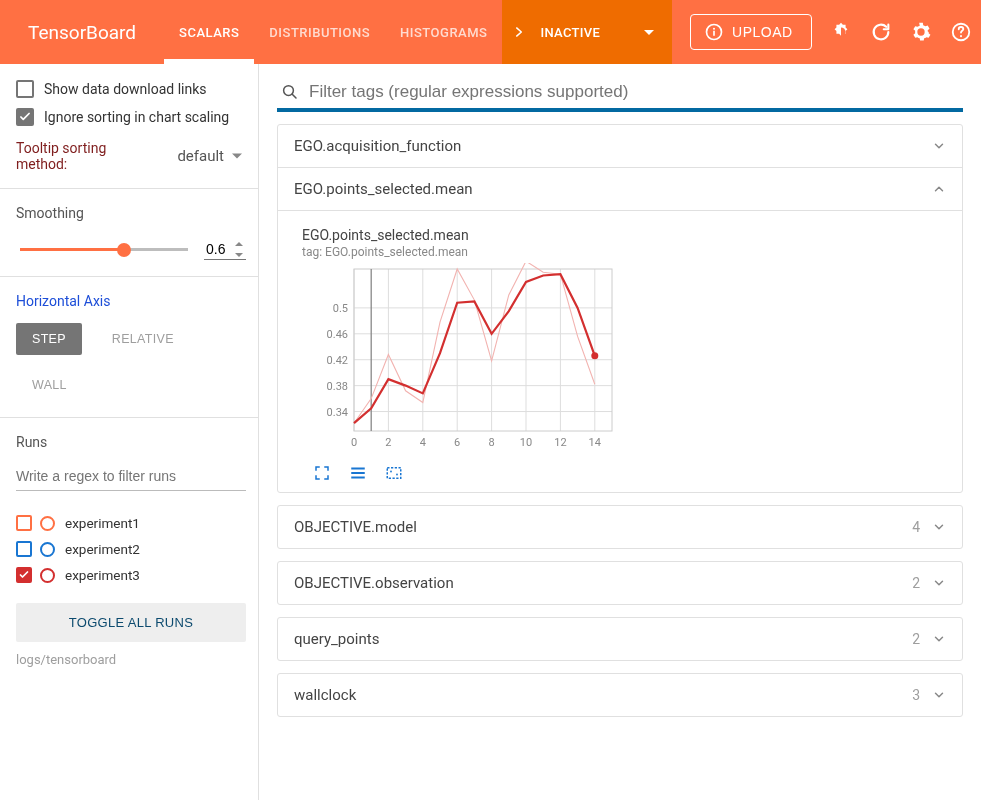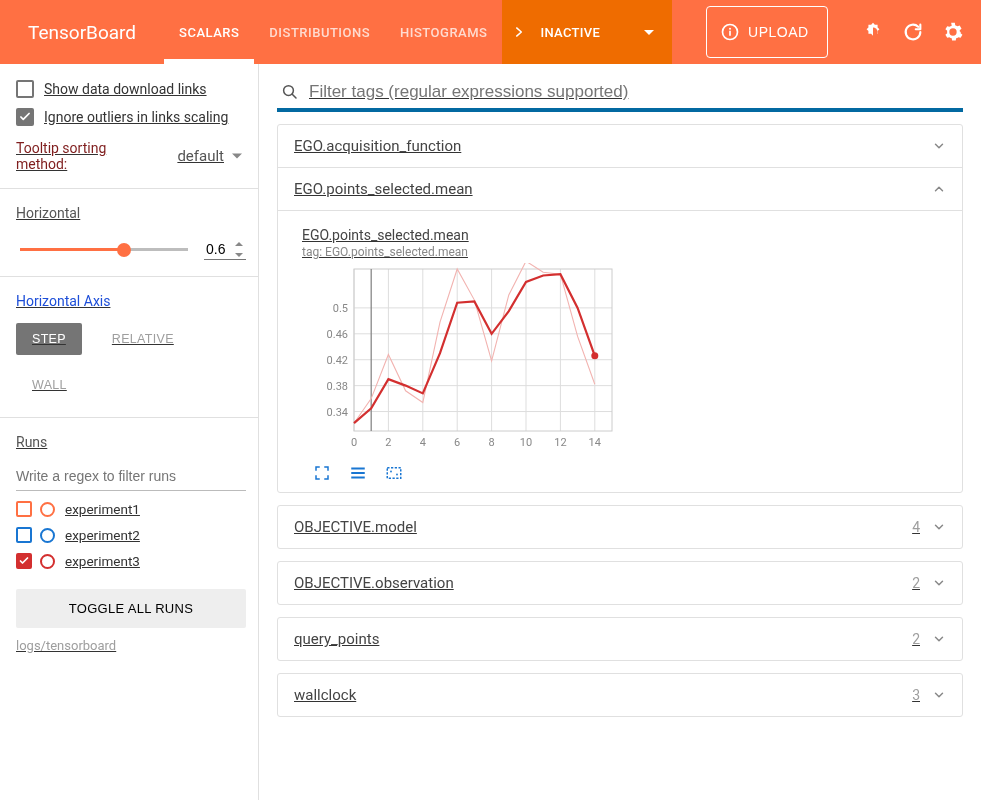--- a/index.html
+++ b/index.html
@@ -8,25 +8,25 @@
 .brand { font-size: 19px; font-weight: 400; padding: 0 28px; white-space: nowrap; }
 .tabs { display: flex; height: 100%; }
 .tab { padding: 0 15px; height: 100%; display: flex; align-items: center; font-size: 13px; font-weight: 500; letter-spacing: 0.5px; cursor: pointer; color: rgba(255,255,255,0.75); position: relative; }
 .tab.active { color: #fff; }
 .tab.active::after { content:""; position:absolute; bottom:0; left:0; right:0; height:5px; background:#fff; }
 .header-right { margin-left: auto; display: flex; align-items: center; height:100%; }
 .inactive-box { background:#ef6c00; height:100%; display:flex; align-items:center; padding:0 18px 0 10px; }
 .chevron-right-icn { width:14px; height:14px; margin-right:14px; }
 .inactive-label { font-size:13px; font-weight:500; letter-spacing:0.3px; margin-right:44px; }
 .tri-down { width:0; height:0; border-left:5px solid transparent; border-right:5px solid transparent; border-top:5px solid #fff; }
-.upload-btn { border:1.5px solid #fff; border-radius:4px; background:transparent; color:#fff; height:52px; padding:0 18px 0 13px; margin:0 34px; display:flex; align-items:center; font-size:14px; font-weight:500; letter-spacing:0.5px; cursor:pointer; }
+.upload-btn { border:1.5px solid #fff; border-radius:4px; background:transparent; color:#fff; height:36px; padding:0 18px 0 13px; margin:0 18px; display:flex; align-items:center; font-size:14px; font-weight:500; letter-spacing:0.5px; cursor:pointer; }
 .upload-btn svg { width:20px; height:20px; margin-right:8px; }
 .hdr-icons { display:flex; gap:18px; padding-right:20px; }
 .hdr-icn { width:22px; height:22px; cursor:pointer; }
-.layout { display:flex; height:calc(800px - 64px);text-decoration:underline; }
+.layout { display:flex; height:calc(800px - 64px); }
 .sidebar { width:259px; border-right:1px solid #e0e0e0; overflow:hidden; background:#fff; display:flex; flex-direction:column; }
 .main { flex:1; overflow:auto; padding:12px 18px; }
 .sb-section { padding:16px 12px 16px 16px; border-bottom:1px solid #e0e0e0; }
 .cb-row { display:flex; align-items:center; margin-bottom:10px; font-size:14px; color:#333; }
 .cb-box { width:18px; height:18px; border:2px solid #757575; border-radius:2px; margin-right:10px; display:flex; align-items:center; justify-content:center; cursor:pointer; flex-shrink:0; }
 .cb-box.checked { background:#757575; border-color:#757575; }
 .cb-box.checked svg { width:14px; height:14px; }
 .sb-label { font-size:14px; color:#7f1d1d; }
 .tooltip-row { display:flex; align-items:center; justify-content:space-between; margin-top:4px; }
 .select-box { border:none; border-bottom:1px solid transparent; font-size:15px; color:#555; background:transparent; padding-right:22px; position:relative; }
@@ -43,27 +43,27 @@
 .spinner-btns { position:absolute; right:0; top:0; bottom:0; width:14px; display:flex; flex-direction:column; }
 .spin { flex:1; display:flex; align-items:center; justify-content:center; cursor:pointer; }
 .spin .tri { width:0; height:0; border-left:4px solid transparent; border-right:4px solid transparent; }
 .spin.up .tri { border-bottom:4px solid #888; }
 .spin.down .tri { border-top:4px solid #888; }
 .haxis-label { font-size:14px; color:#1d4ed8; margin-bottom:14px; display:block; }
 .btn-grp { display:flex; gap:14px; flex-wrap:wrap; }
 .ax-btn { border:none; background:transparent; color:#9e9e9e; font-size:12.5px; font-weight:500; letter-spacing:0.3px; padding:9px 16px; border-radius:2px; cursor:pointer; }
 .ax-btn.active { background:#757575; color:#fff; }
 .runs-label { font-size:14px; color:#555; margin-bottom:14px; display:block; }
-.runs-filter { width:100%; border:none; border-bottom:1px solid #bbb; font-size:14px; color:#4d7c0f; padding:4px 0 6px; background:transparent; margin-bottom:0; }
+.runs-filter { width:100%; border:none; border-bottom:1px solid #bbb; font-size:14px; color:#4d7c0f; padding:4px 0 6px; background:transparent; margin-bottom:14px; }
 .run-row { display:flex; align-items:center; margin:10px 0; }
 .run-sq { width:16px; height:16px; border:2px solid; border-radius:2px; margin-right:8px; cursor:pointer; display:flex; align-items:center; justify-content:center; }
 .run-sq.checked svg { width:12px; height:12px; }
 .run-circ { width:15px; height:15px; border:2px solid; border-radius:50%; margin-right:10px; cursor:pointer; }
 .run-name { font-size:13.5px; }
-.toggle-all { width:100%; background:#eee; border:none; color:#000000; font-size:13px; font-weight:500; letter-spacing:0.3px; padding:12px 0; margin-top:10px; cursor:pointer; border-radius:2px; }
+.toggle-all { width:100%; background:#eee; border:none; color:#0c4a6e; font-size:13px; font-weight:500; letter-spacing:0.3px; padding:12px 0; margin-top:10px; cursor:pointer; border-radius:2px; }
 .logdir { font-size:13px; color:#9e9e9e; margin-top:10px; }
 .search-row { display:flex; align-items:center; border-bottom:4px solid #0369a1; padding:6px 0 6px 4px; margin-bottom:12px; }
 .search-row svg { width:18px; height:18px; margin-right:10px; flex-shrink:0; }
 .search-input { flex:1; border:none; outline:none; font-size:17px; color:#9e9e9e; background:transparent; }
 .card { background:#fff; border:1px solid #e0e0e0; border-radius:3px; margin-bottom:12px; }
 .card-hdr { display:flex; align-items:center; justify-content:space-between; padding:12px 16px; cursor:pointer; }
 .card-title { font-size:15px; color:#444; }
 .card-hdr-right { display:flex; align-items:center; gap:12px; color:#9e9e9e; font-size:14px; }
 .toggle-icn { width:14px; height:14px; }
 .card-sub { border-top:1px solid #e0e0e0; }
@@ -128,33 +128,33 @@
       <div class="cb-row">
         <span class="cb-box"></span>
         <span>Show data download links</span>
       </div>
       <div class="cb-row" style="margin-bottom:14px; white-space:nowrap; overflow:hidden;">
         <span class="cb-box checked">
           <svg viewBox="0 0 24 24">
               <path d="M5 12l4 4 10-10" stroke="#fff" stroke-width="3" fill="none" stroke-linecap="round" stroke-linejoin="round"></path>
             </svg>
         </span>
-        <span>Ignore outliers in links scaling</span>
+        <span>Ignore sorting in chart scaling</span>
       </div>
       <div class="tooltip-row">
         <span class="sb-label" style="max-width:110px;">Tooltip sorting method:</span>
         <div class="select-wrap">
           <span class="select-box">default</span>
           <span class="tri-down-g"></span>
         </div>
       </div>
     </div>
 
     <div class="sb-section">
-      <span class="smoothing-label">Horizontal</span>
+      <span class="smoothing-label">Smoothing</span>
       <div class="slider-row">
         <div class="slider-track">
           <div class="slider-bg"></div>
           <div class="slider-fill" id="slider-fill" style="width: 62%;"></div>
           <div class="slider-thumb" id="slider-thumb" style="left: 62%;"></div>
         </div>
         <div class="spinner-wrap">
           <input class="smoothing-val" value="0.6" style="">
           <div class="spinner-btns">
             <div class="spin up">

